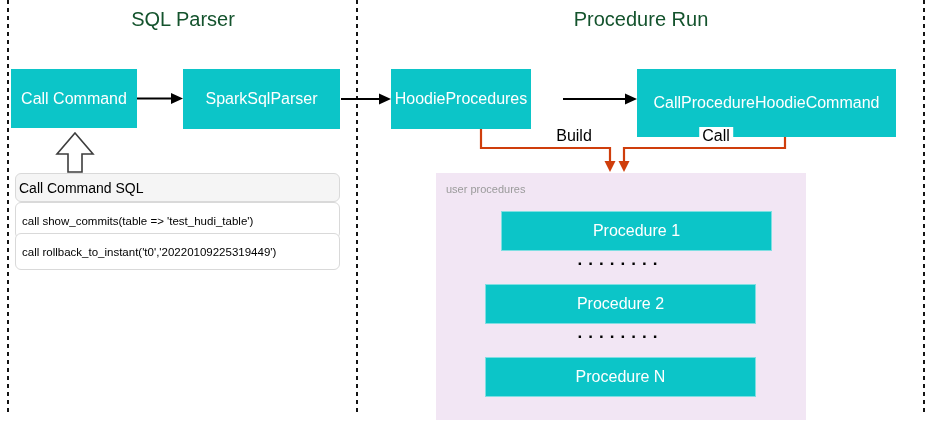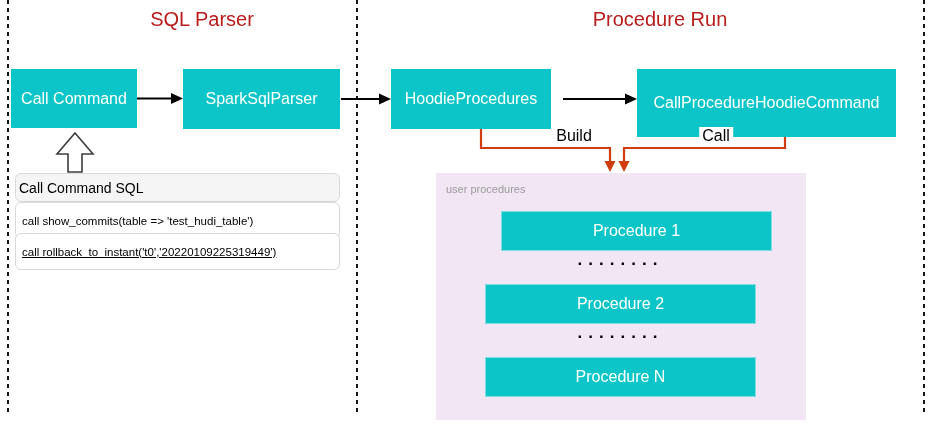--- a/index.html
+++ b/index.html
@@ -6,24 +6,23 @@
   .canvas {
     position:relative;
     width:932px; height:443px;
     background:#ffffff;
     font-family:"Liberation Sans", sans-serif;
     overflow:hidden;
   }
   .layer { position:absolute; left:0; top:0; width:932px; height:443px; }
   .section-title {
     position:absolute; top:8px;
-    font-size:20px; color:#b91c1c; text-align:center;
+    font-size:20px; color:#14532d; text-align:center;
     transform:translateX(-50%);
     white-space:nowrap;
-    margin-left:19px;
   }
   .node {
     position:absolute;
     background:#0cc5c8;
     color:#ffffff;
     display:flex; align-items:center; justify-content:center;
     text-align:center;
     font-size:16px; line-height:1.25;
     white-space:nowrap;
   }
@@ -46,21 +45,21 @@
   }
   .sql-row {
     position:absolute; left:0; width:325px; height:37px;
     background:#ffffff; border:1px solid #d9d9d9; border-radius:6px;
     box-sizing:border-box;
     font-size:11.5px; color:#000;
     display:flex; align-items:center; padding-left:6px;
     white-space:nowrap;
   }
   .sql-row.r0 { top:29px; }
-  .sql-row.r1 { top:60px;text-decoration:underline; }
+  .sql-row.r1 { top:60px; }
   
   .user-procedures {
     position:absolute; left:436px; top:173px; width:370px; height:247px;
     background:#f2e6f4;
   }
   .up-label {
     position:absolute; left:10px; top:10px;
     font-size:11px; color:#9b9b9b;
   }
   .proc {
@@ -117,21 +116,21 @@
       <path d="M785,129 L785,148 L624,148 L624,162" fill="none" stroke="#cf3e0c" stroke-width="2.2"></path>
       <polygon points="618.5,161 629.5,161 624,172" fill="#cf3e0c"></polygon>
     </g>
   </svg>
 
   <div class="section-title" style="left:183px;">SQL Parser</div>
   <div class="section-title" style="left:641px;">Procedure Run</div>
 
   <div class="node wrap" style="left:11px; top:69px; width:126px; height:59px;">Call Command</div>
   <div class="node" style="left:183px; top:69px; width:157px; height:60px;">SparkSqlParser</div>
-  <div class="node" style="left:391px; top:69px; width:160px; height:60px;">HoodieProcedures</div>
+  <div class="node" style="left:391px; top:69px; width:140px; height:60px;">HoodieProcedures</div>
   <div class="node" style="left:637px; top:69px; width:259px; height:68px;">CallProcedureHoodieCommand</div>
 
   <div class="edge-label" style="left:574px;">Build</div>
   <div class="edge-label" style="left:716px;">Call</div>
 
   <div class="sql-table">
     <div class="sql-header">Call Command SQL</div>
     <div class="sql-row r0">call show_commits(table =&gt; 'test_hudi_table')</div>
     <div class="sql-row r1">call rollback_to_instant('t0','20220109225319449')</div>
   </div>

